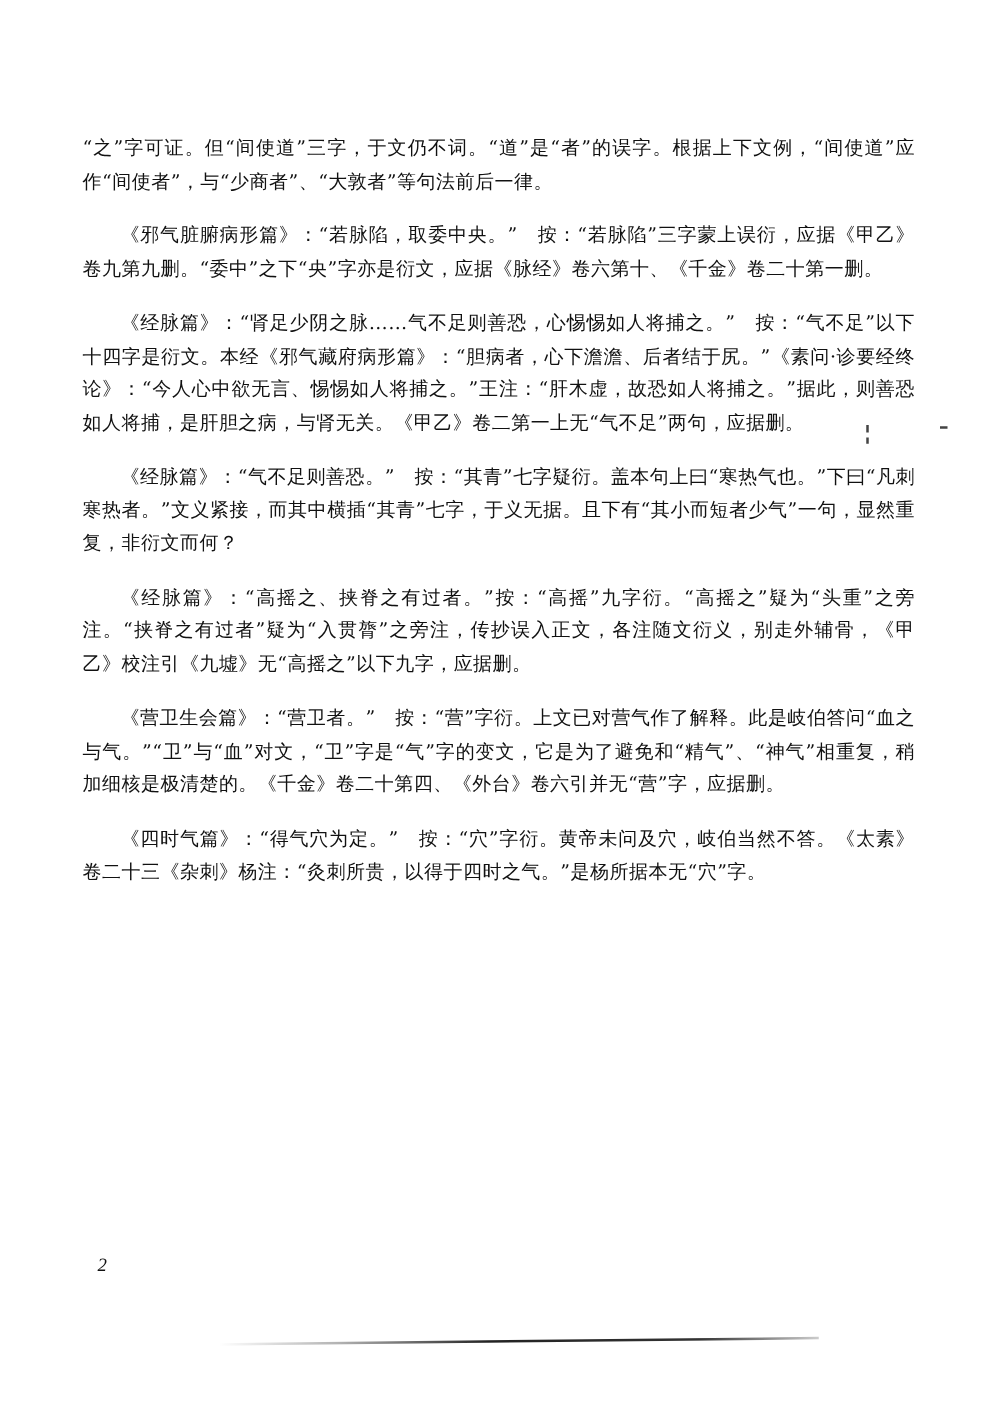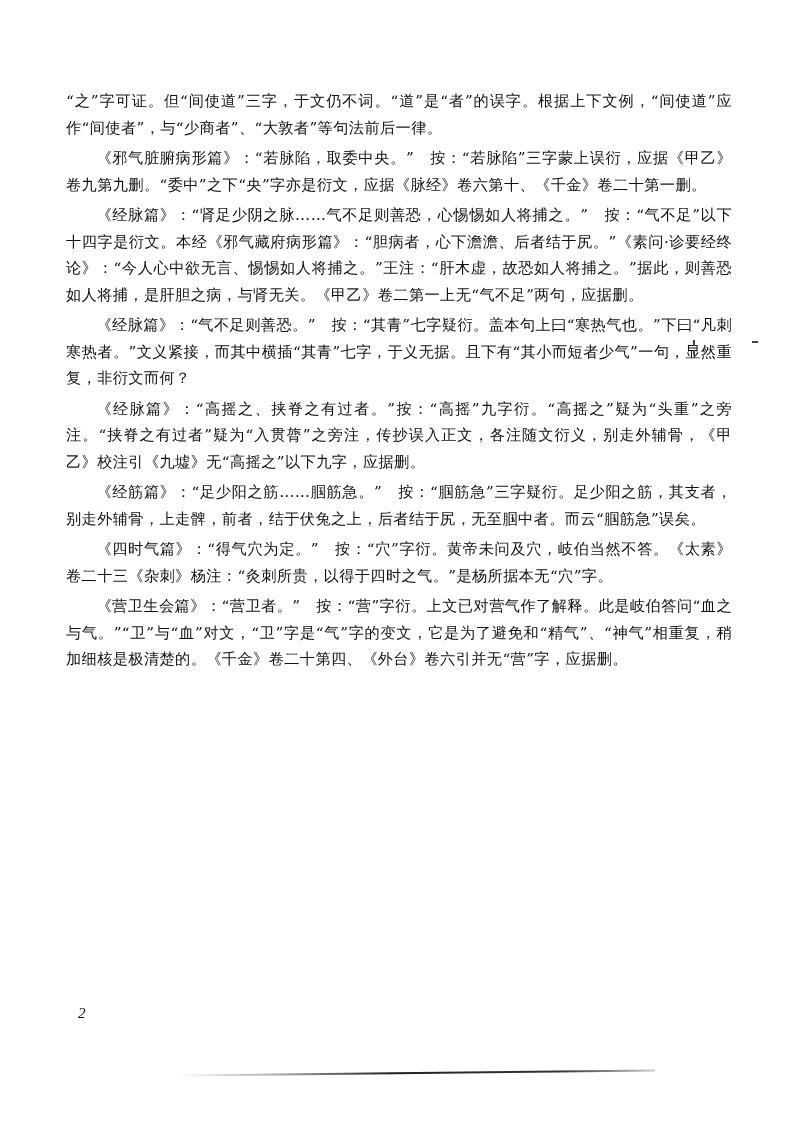--- a/index.html
+++ b/index.html
@@ -15,21 +15,21 @@
       font-family: "DejaVu Serif", "Liberation Serif", serif;
       color: #111111;
     }
     .page {
       position: absolute;
       left: 66px;
       top: 88px;
       width: 666px;
     }
     .para {
-      margin: 0 0 4px 0;
+      margin: 17px 0 4px 0;
       font-size: 15.2px;
       line-height: 26.5px;
       text-align: justify;
       letter-spacing: 0.4px;
       word-break: break-all;
     }
     .para.indent {
       text-indent: 2em;
     }
     .page-number {
@@ -59,23 +59,22 @@
   </style>
 </head>
 <body>
 
 <div class="page">
   <p class="para">“之”字可证。但“间使道”三字，于文仍不词。“道”是“者”的误字。根据上下文例，“间使道”应作“间使者”，与“少商者”、“大敦者”等句法前后一律。</p>
   <p class="para indent">《邪气脏腑病形篇》：“若脉陷，取委中央。”　按：“若脉陷”三字蒙上误衍，应据《甲乙》卷九第九删。“委中”之下“央”字亦是衍文，应据《脉经》卷六第十、《千金》卷二十第一删。</p>
   <p class="para indent">《经脉篇》：“肾足少阴之脉……气不足则善恐，心惕惕如人将捕之。”　按：“气不足”以下十四字是衍文。本经《邪气藏府病形篇》：“胆病者，心下澹澹、后者结于尻。”《素问·诊要经终论》：“今人心中欲无言、惕惕如人将捕之。”王注：“肝木虚，故恐如人将捕之。”据此，则善恐如人将捕，是肝胆之病，与肾无关。《甲乙》卷二第一上无“气不足”两句，应据删。</p>
   <p class="para indent">《经脉篇》：“气不足则善恐。”　按：“其青”七字疑衍。盖本句上曰“寒热气也。”下曰“凡刺寒热者。”文义紧接，而其中横插“其青”七字，于义无据。且下有“其小而短者少气”一句，显然重复，非衍文而何？</p>
   <p class="para indent">《经脉篇》：“高摇之、挟脊之有过者。”按：“高摇”九字衍。“高摇之”疑为“头重”之旁注。“挟脊之有过者”疑为“入贯膂”之旁注，传抄误入正文，各注随文衍义，别走外辅骨，《甲乙》校注引《九墟》无“高摇之”以下九字，应据删。</p>
-  <p class="para indent">《经筋篇》：“足少阳之筋……腘筋急。”　按：“腘筋急”三字疑衍。足少阳之筋，其支者，别走外辅骨，上走髀，前者，结于伏兔之上，后者结于尻，无至腘中者。而云“腘筋急”误矣。</p>
+  <p class="para indent">《营卫生会篇》：“营卫者。”　按：“营”字衍。上文已对营气作了解释。此是岐伯答问“血之与气。”“卫”与“血”对文，“卫”字是“气”字的变文，它是为了避免和“精气”、“神气”相重复，稍加细核是极清楚的。《千金》卷二十第四、《外台》卷六引并无“营”字，应据删。</p>
   <p class="para indent">《四时气篇》：“得气穴为定。”　按：“穴”字衍。黄帝未问及穴，岐伯当然不答。《太素》卷二十三《杂刺》杨注：“灸刺所贵，以得于四时之气。”是杨所据本无“穴”字。</p>
-  <p class="para indent">《营卫生会篇》：“营卫者。”　按：“营”字衍。上文已对营气作了解释。此是岐伯答问“血之与气。”“卫”与“血”对文，“卫”字是“气”字的变文，它是为了避免和“精气”、“神气”相重复，稍加细核是极清楚的。《千金》卷二十第四、《外台》卷六引并无“营”字，应据删。</p>
 </div>
 
 <div class="page-number">2</div>
 
 <div class="margin-mark mark-1"></div>
 <div class="margin-mark mark-2"></div>
 <div class="margin-mark mark-3"></div>
 <div class="scan-line"></div>
 
 </body></html>

